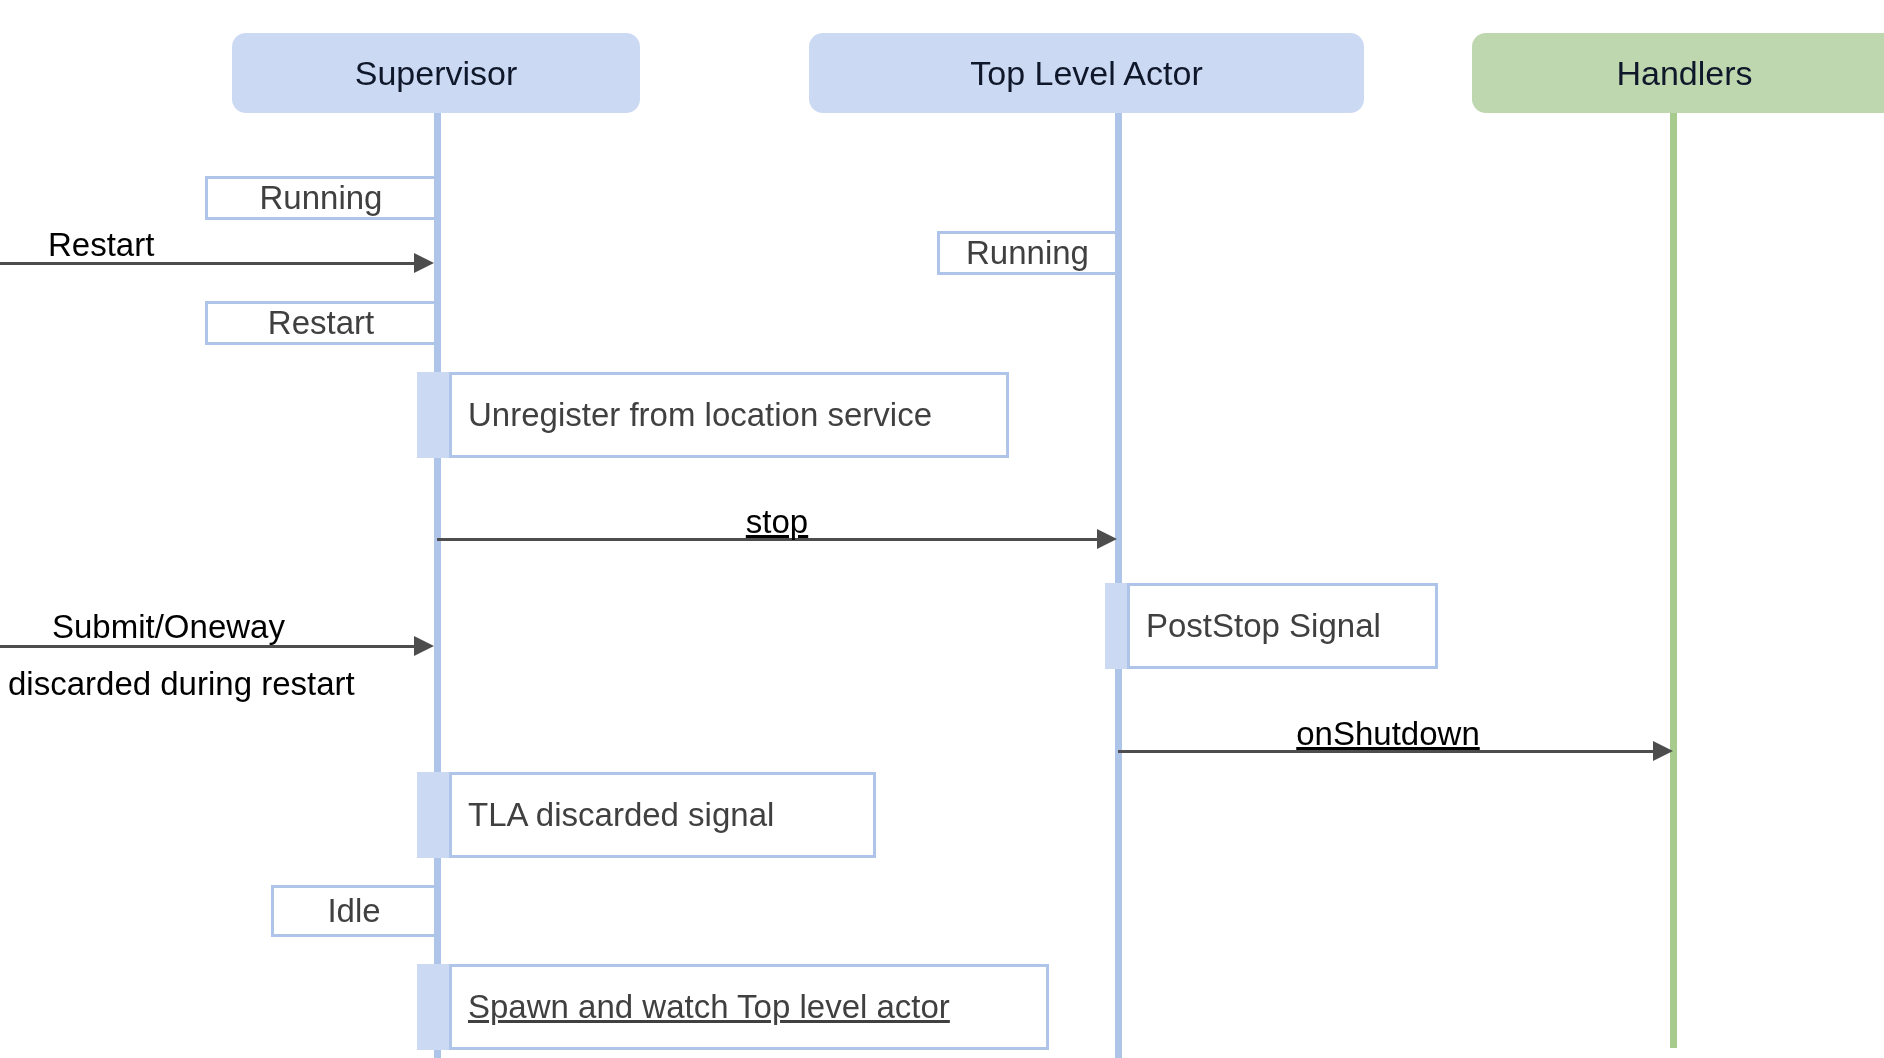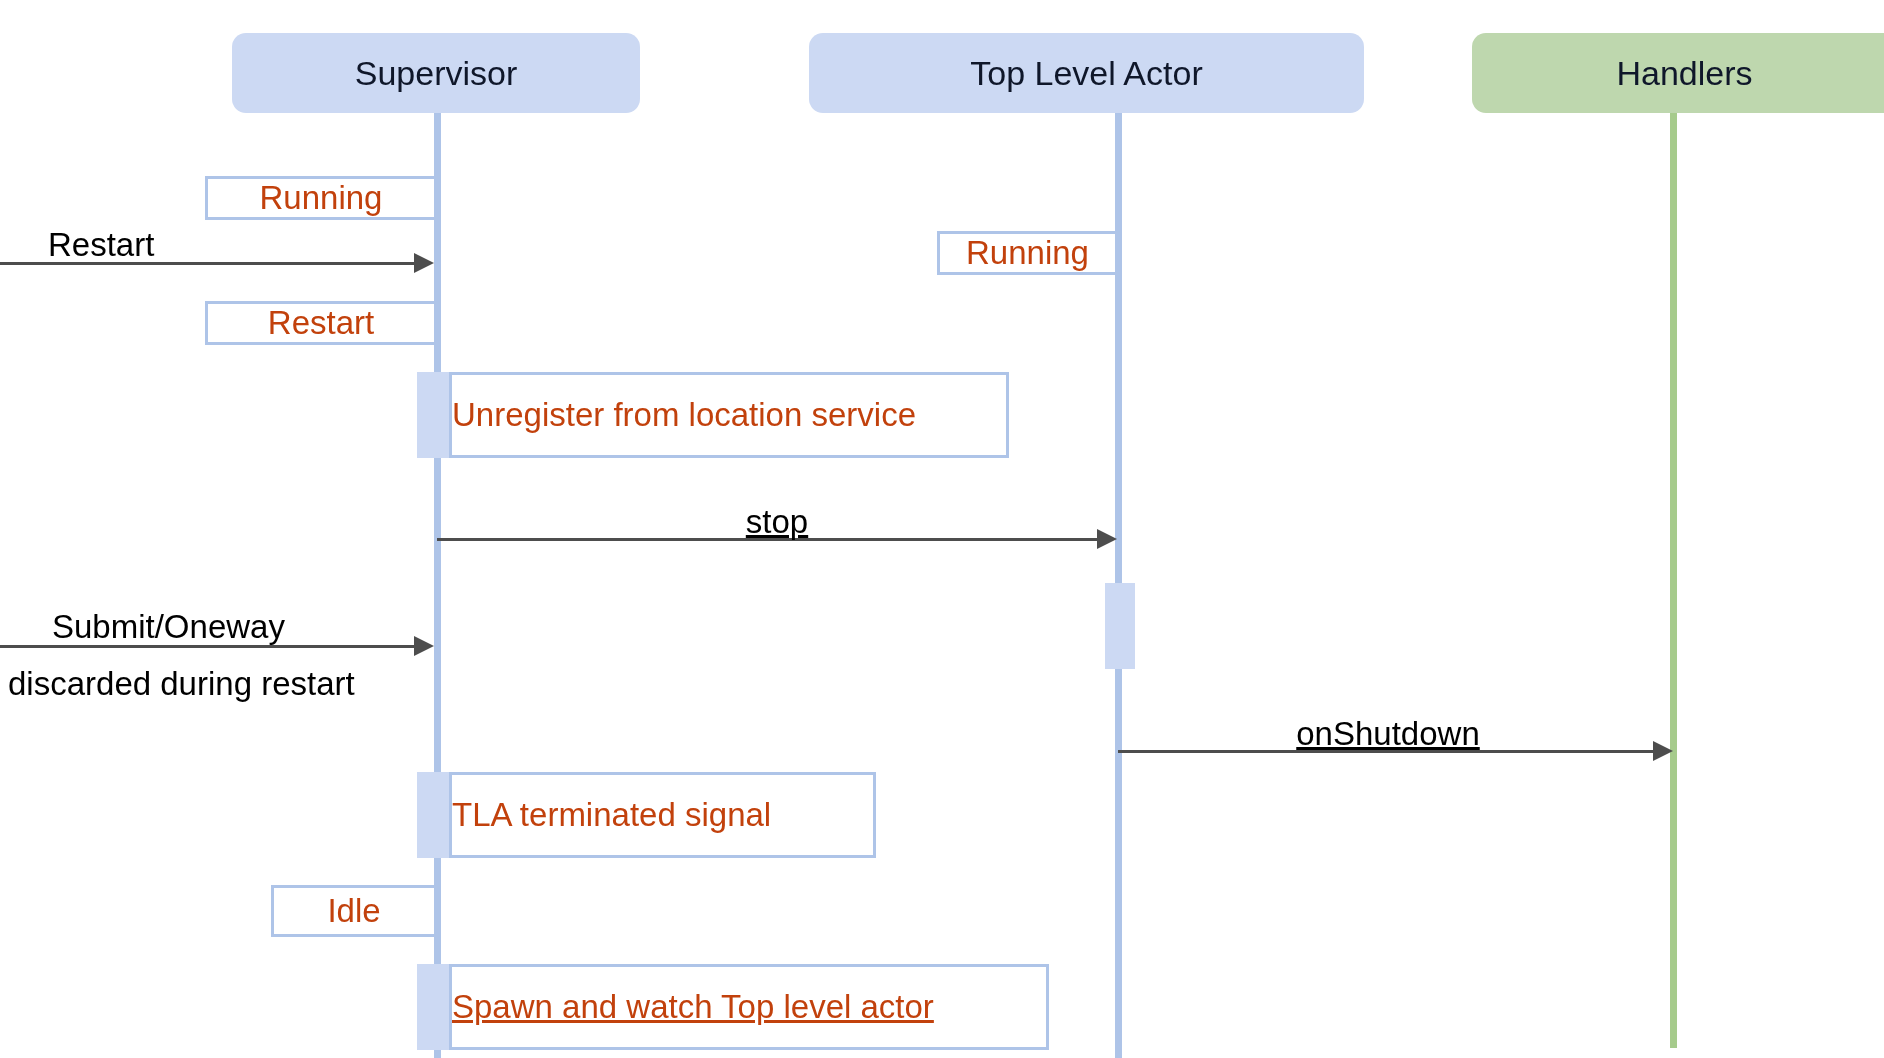--- a/index.html
+++ b/index.html
@@ -25,24 +25,24 @@
   .ll-green{background:#a6cb8c;}
 
   
   .activation{position:absolute;background:#ccd9f3;}
 
   
   .note{
     position:absolute;box-sizing:border-box;
     background:#ffffff;border:3px solid #aec4e8;
     display:flex;align-items:center;
-    font-size:33px;color:#c2410c;
+    font-size:33px;color:#404040;
   }
   .note.center{justify-content:center;}
-  .note.left{justify-content:flex-start;}
+  .note.left{justify-content:flex-start;padding-left:16px;}
 
   
   .msg-line{position:absolute;height:3px;background:#4d4d4d;}
   .msg-head{
     position:absolute;width:0;height:0;
     border-top:10px solid transparent;
     border-bottom:10px solid transparent;
     border-left:20px solid #4d4d4d;
   }
   .msg-label{
@@ -71,22 +71,23 @@
   <div class="activation" style="left:417px;top:964px;width:36px;height:86px;"></div>
 
   <div class="note center" style="left:205px;top:176px;width:232px;height:44px;">Running</div>
 
   <div class="note center" style="left:205px;top:301px;width:232px;height:44px;">Restart</div>
 
   <div class="note left" style="left:449px;top:372px;width:560px;height:86px;">Unregister from location service</div>
 
   <div class="note center" style="left:937px;top:231px;width:181px;height:44px;">Running</div>
 
+  <div class="note left" style="left:1127px;top:583px;width:311px;height:86px;">PostStop Signal</div>
 
-  <div class="note left" style="left:449px;top:772px;width:427px;height:86px;">TLA terminated signal</div>
+  <div class="note left" style="left:449px;top:772px;width:427px;height:86px;">TLA discarded signal</div>
 
   <div class="note center" style="left:271px;top:885px;width:166px;height:52px;">Idle</div>
 
   <div class="note left" style="left:449px;top:964px;width:600px;height:86px;text-decoration:underline;">Spawn and watch Top level actor</div>
 
   <div class="msg-line" style="left:0px;top:262px;width:420px;"></div>
   <div class="msg-head" style="left:414px;top:253px;"></div>
   <div class="msg-label" style="left:48px;top:226px;">Restart</div>
 
   <div class="msg-line" style="left:437px;top:538px;width:665px;"></div>

